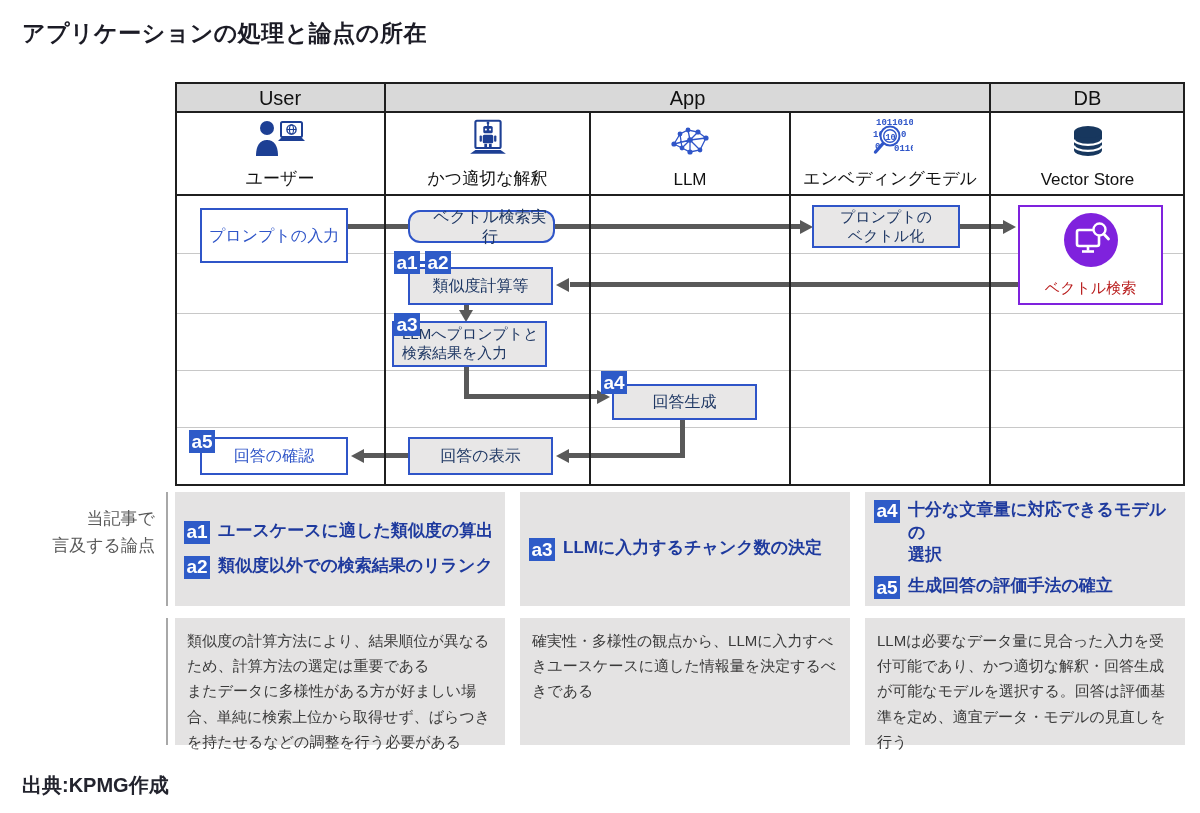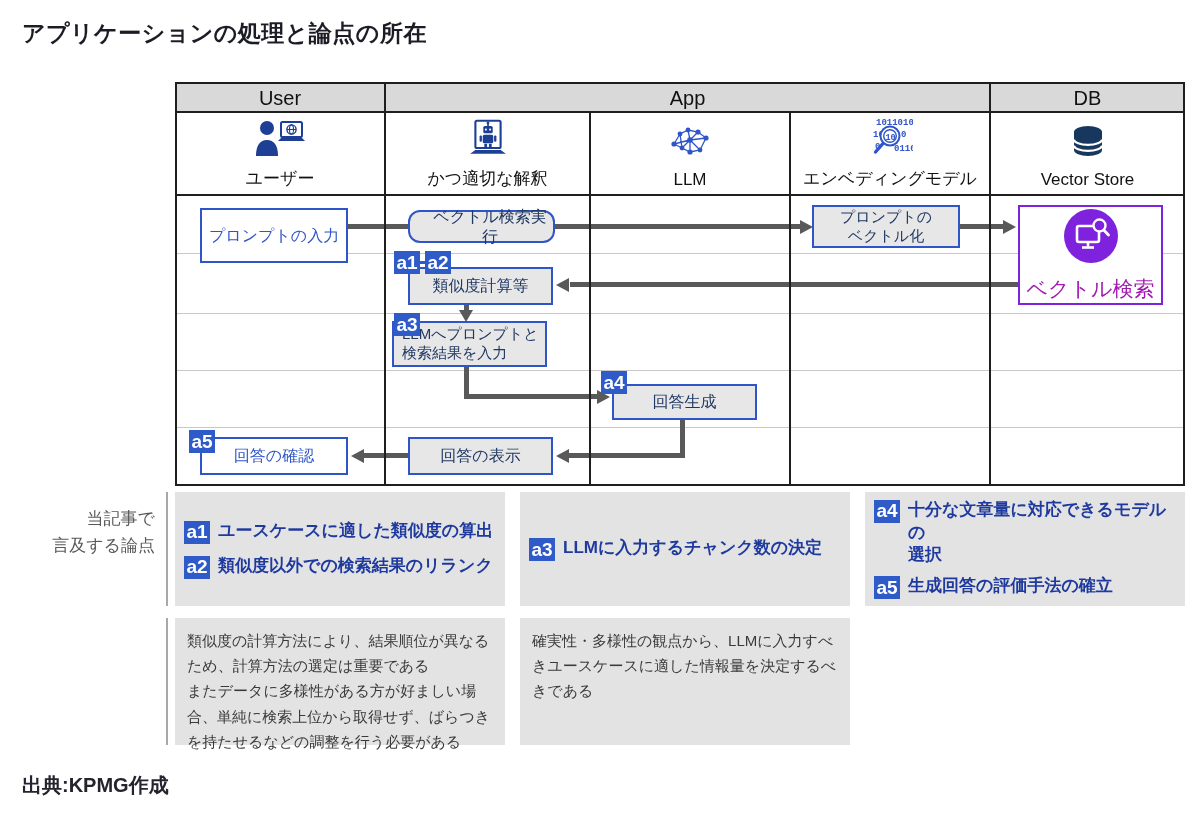--- a/index.html
+++ b/index.html
@@ -20,21 +20,21 @@
   .actor-label{font-size:17px;color:#111;white-space:nowrap;}
   
   .fbox{box-sizing:border-box;display:flex;align-items:center;justify-content:center;
         font-size:16px;text-align:center;z-index:3;white-space:pre-line;line-height:1.25;}
   .fbox.white{background:#fff;border:2px solid #2f55c8;color:#2f55c8;}
   .fbox.gray{background:#e8e7e7;border:2px solid #2f55c8;color:#1f3864;}
   .fbox.round{border-radius:12px;padding-left:17px;}
   .fbox.left{justify-content:flex-start;text-align:left;padding-left:8px;font-size:15px;}
   .vbox{box-sizing:border-box;background:#fff;border:2.5px solid #7f22dd;z-index:3;
         display:flex;flex-direction:column;align-items:center;justify-content:center;gap:7px;}
-  .vbox-label{color:#a21caf;font-size:21px;}
+  .vbox-label{color:#b91c1c;font-size:15px;}
   
   .badge{position:absolute;width:26px;height:23px;background:#2e5bc8;color:#fff;z-index:4;
          font-size:19px;font-weight:bold;display:flex;align-items:center;justify-content:center;}
   .badge-inline{position:static;flex:0 0 26px;width:26px;height:23px;margin-top:1px;}
   .badge-dash{position:absolute;width:7px;height:3px;background:#2e5bc8;z-index:4;}
   
   .ar{position:absolute;background:#595959;z-index:1;}
   .head{position:absolute;width:0;height:0;z-index:1;}
   .head-right{border-top:7px solid transparent;border-bottom:7px solid transparent;border-left:13px solid #595959;}
   .head-left{border-top:7px solid transparent;border-bottom:7px solid transparent;border-right:13px solid #595959;}
@@ -256,16 +256,19 @@
 
   <div class="abs divider" style="left:166px;top:618px;height:127px;"></div>
 
   <div class="abs card sum-card" style="left:175px;top:618px;width:330px;height:127px;justify-content:flex-start;">
     <div class="sum-text">類似度の計算方法により、結果順位が異なるため、計算方法の選定は重要である
 またデータに多様性がある方が好ましい場合、単純に検索上位から取得せず、ばらつきを持たせるなどの調整を行う必要がある</div>
   </div>
   <div class="abs card sum-card" style="left:520px;top:618px;width:330px;height:127px;justify-content:flex-start;">
     <div class="sum-text">確実性・多様性の観点から、LLMに入力すべきユースケースに適した情報量を決定するべきである</div>
   </div>
+  <div class="abs card sum-card" style="left:865px;top:618px;width:320px;height:127px;justify-content:flex-start;">
+    <div class="sum-text">LLMは必要なデータ量に見合った入力を受付可能であり、かつ適切な解釈・回答生成が可能なモデルを選択する。回答は評価基準を定め、適宜データ・モデルの見直しを行う</div>
+  </div>
 
   <div class="abs footer" style="left:22px;top:772px;">出典:KPMG作成</div>
 
 </div>
 
 </body></html>

